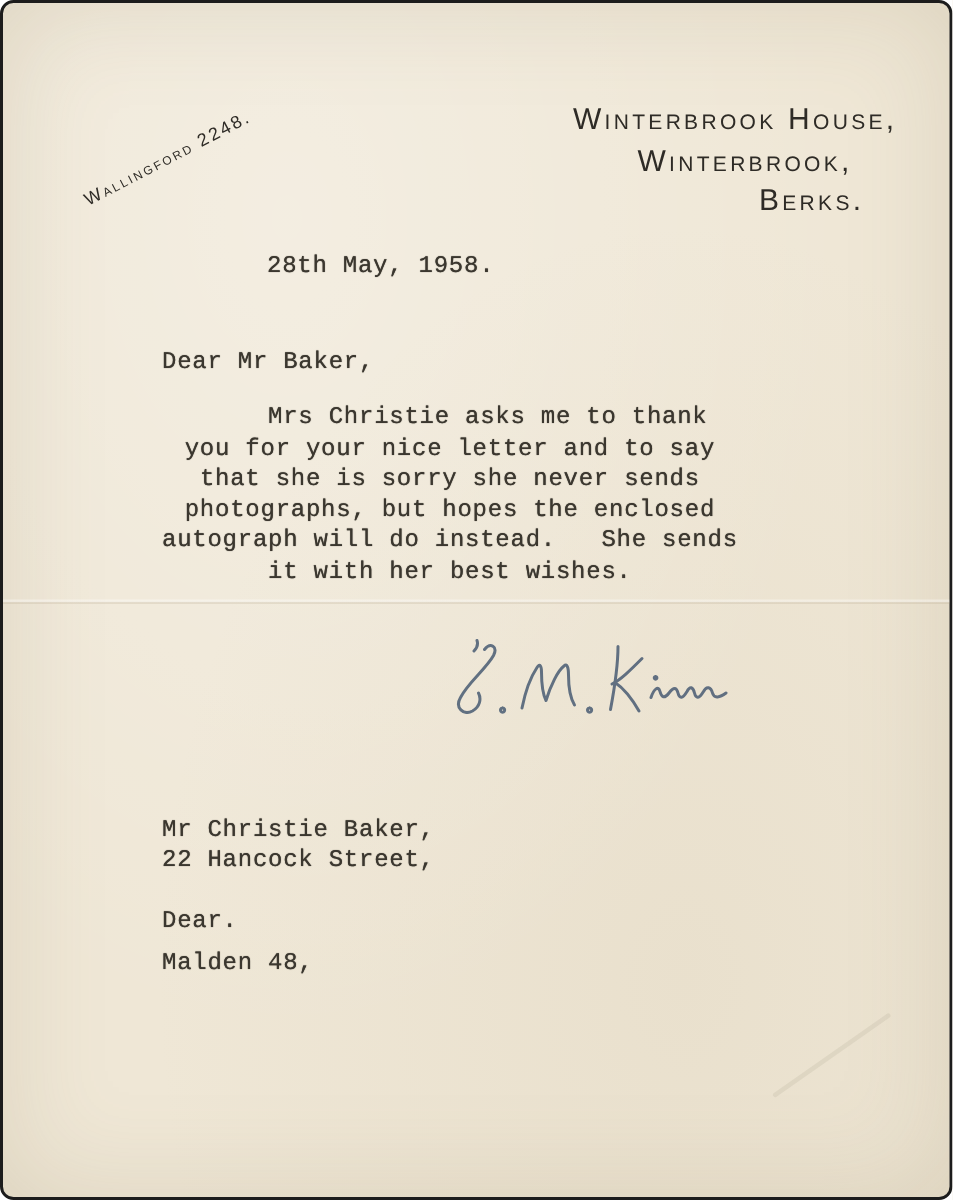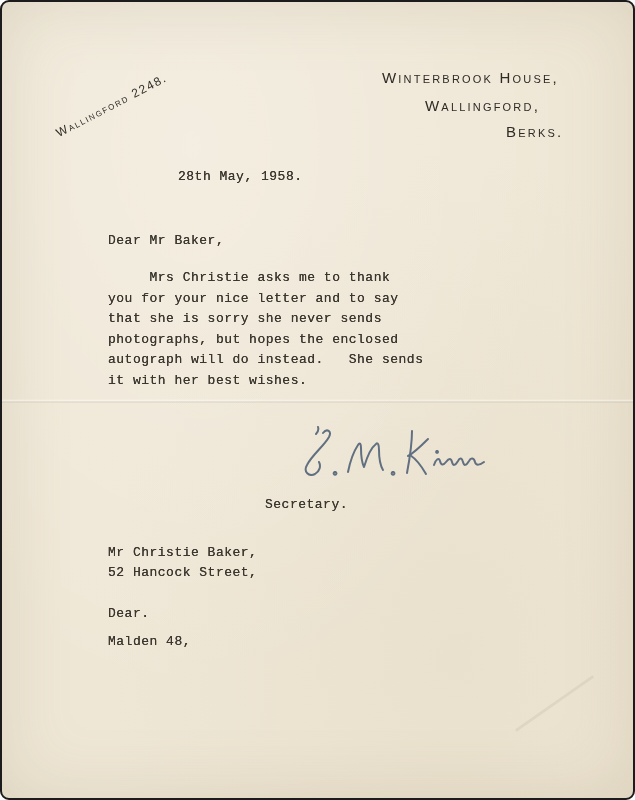--- a/index.html
+++ b/index.html
@@ -21,32 +21,33 @@
       radial-gradient(ellipse at 30% 18%, rgba(255,255,255,0.28), transparent 60%),
       radial-gradient(ellipse at 72% 82%, rgba(203,188,158,0.16), transparent 55%),
       var(--paper);
     box-shadow: inset 0 0 70px rgba(140,120,85,0.18);
     font-family:"Liberation Mono", monospace;
     color:var(--ink);
   }
   .type{
     position:absolute;
     font-family:"Liberation Mono", monospace;
-    font-size:13px;
+    font-size:16px;
     line-height:20.6px;
     letter-spacing:0.5px;
     color:var(--ink);
     text-shadow:0 0 0.6px currentColor;
     white-space:pre;
+    text-align:center;
   }
   .lh{
     position:absolute;
     font-family:"Liberation Sans", sans-serif;
     font-variant:small-caps;
-    font-size:15px;
+    font-size:20px;
     letter-spacing:2.2px;
     color:var(--letterhead_ink);
     white-space:nowrap;
   }
   .phone{
     position:absolute;
     left:47px;top:92px;
     width:142px;
     font-family:"Liberation Sans", sans-serif;
     font-variant:small-caps;
@@ -79,21 +80,21 @@
   }
 </style>
 </head>
 <body>
 
 <div class="scan">
 
   <div class="phone">Wallingford 2248.</div>
 
   <div class="lh" style="left:380px;top:67px;">Winterbrook House,</div>
-  <div class="lh" style="left:423px;top:95px;">Wallingford,</div>
+  <div class="lh" style="left:423px;top:95px;">Winterbrook,</div>
   <div class="lh" style="left:504px;top:121px;">Berks.</div>
 
   <div class="type" style="left:176px;top:165px;">28th May, 1958.</div>
 
   <div class="type" style="left:106px;top:266px;">     Mrs Christie asks me to thank
 you for your nice letter and to say
 that she is sorry she never sends
 photographs, but hopes the enclosed
 autograph will do instead.   She sends
 it with her best wishes.</div>
@@ -112,25 +113,24 @@
         <path d="M122,6 C122,16 120,32 117,48"></path>
         <path d="M138,14 C130,22 124,28 118,31"></path>
         <path d="M120,30 C126,34 132,42 136,49"></path>
         <path d="M144,40 C146,34 149,32 150,36 C151,40 153,41 156,37 C159,33 161,33 162,37 C163,41 165,41 168,36 C170,32 172,33 173,37 C174,41 176,41 179,36 C181,32 184,33 185,37 C186,41 190,40 194,37"></path>
         <path d="M147,26 a0.9,0.9 0 1 0 0.1,0"></path>
       </g>
     </svg>
     <span class="vh">S. M. Kirwan</span>
   </div>
 
-  <div class="type" style="left:263px;top:493px;">Secretary.</div>
 
   <div>
     <div class="type" style="left:106px;top:541px;">Mr Christie Baker,</div>
-    <div class="type" style="left:106px;top:561px;">52 Hancock Street,</div>
+    <div class="type" style="left:106px;top:561px;">22 Hancock Street,</div>
     <div class="type" style="left:106px;top:582px;margin-top:48px;">Malden 48,</div>
     <div class="type" style="left:106px;top:602px;">Dear.</div>
   </div>
 
   <div class="crease"></div>
   <div class="smudge"></div>
 
 </div>
 
 </body></html>

